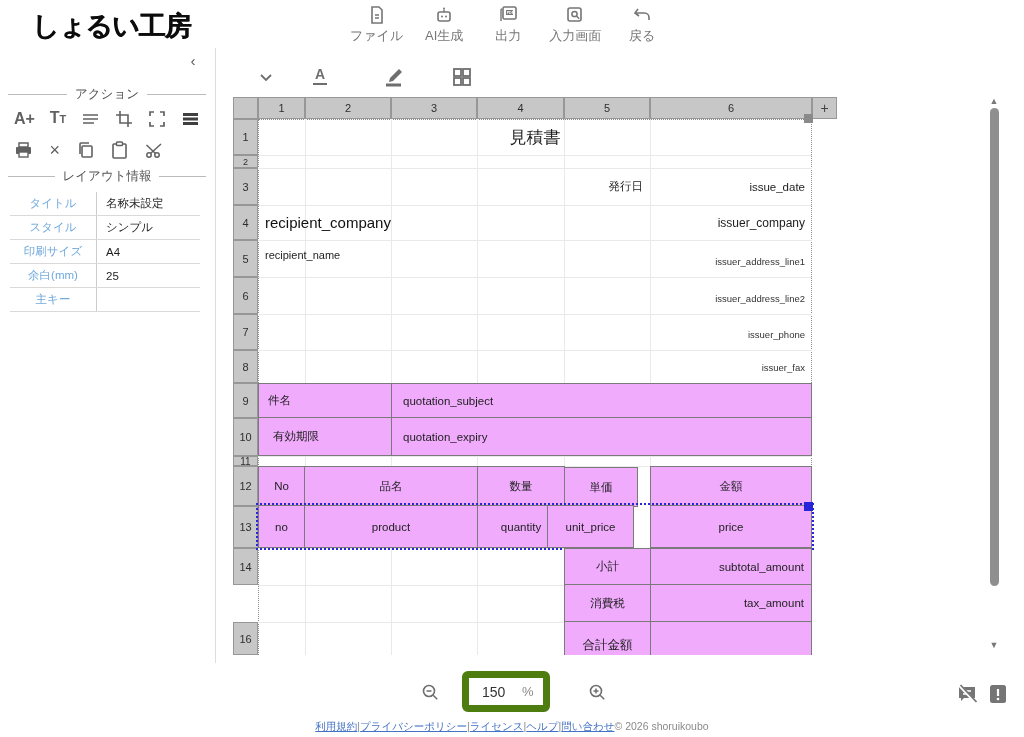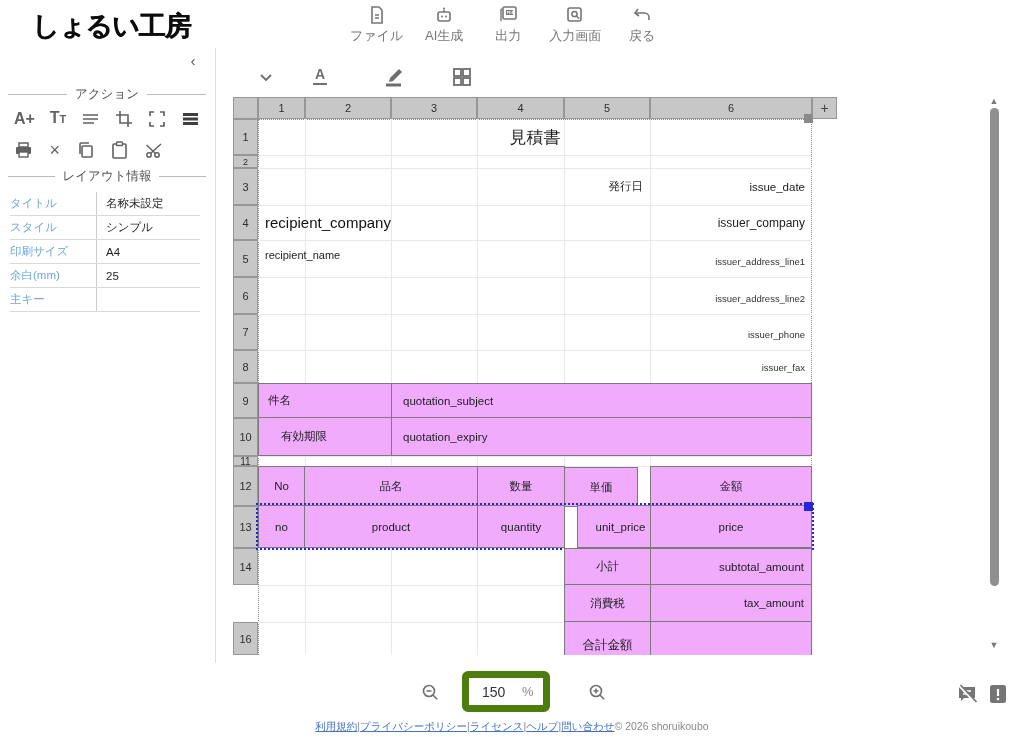--- a/index.html
+++ b/index.html
@@ -17,21 +17,21 @@
   .sidebar-border { left:215px; top:48px; width:1px; height:615px; background:#ddd; }
   .collapse { left:184px; top:52px; width:18px; height:18px; color:#555;
     font-size:15px; text-align:center; line-height:18px; cursor:pointer; }
   .sec-head { display:flex; align-items:center; gap:8px; color:#555; font-size:12.5px; }
   .sec-head::before,.sec-head::after { content:""; flex:1; height:1px; background:#bbb; }
   .icon-row { display:flex; align-items:center; gap:13px; color:#616161; }
   .icon-row svg { display:block; }
   .txt-icon { font-weight:bold; font-size:16px; color:#616161; line-height:20px; }
   .layout-table { left:10px; top:192px; width:190px; font-size:11.5px; }
   .lt-row { display:flex; height:24px; align-items:center; border-bottom:1px solid #d9d9d9; }
-  .lt-label { width:86px; text-align:left; color:#6fa8dc; }
+  .lt-label { width:86px; text-align:center; color:#6fa8dc; }
   .lt-value { flex:1; border-left:1px solid #ccc; padding-left:9px; height:100%;
     display:flex; align-items:center; color:#1f1f1f; }
   
   .cv-icon { color:#6e6e6e; cursor:pointer; }
   .a-underline { font-size:14px; font-weight:bold; color:#6e6e6e;
     border-bottom:2px solid #6e6e6e; padding:0 2px 1px; }
   
   .sheet { left:233px; top:97px; width:604px; height:558px; }
   .hdr { position:absolute; background:#c7c7c7; border:1px solid #979797;
     font-size:11px; color:#2e2e2e; display:flex; align-items:center; justify-content:center; }
@@ -281,33 +281,33 @@
   <div class="cell c-left" style="left:25px;top:108px;width:300px;height:35px;font-size:15px;color:#111;">recipient_company</div>
   <div class="cell c-right" style="left:417px;top:108px;width:162px;height:35px;font-size:12px;">issuer_company</div>
   <div class="cell c-left" style="left:25px;top:143px;width:250px;height:30px;font-size:11px;">recipient_name</div>
   <div class="cell c-right" style="left:417px;top:148px;width:162px;height:32px;font-size:9.5px;color:#333;">issuer_address_line1</div>
   <div class="cell c-right" style="left:417px;top:185px;width:162px;height:32px;font-size:9.5px;color:#333;">issuer_address_line2</div>
   <div class="cell c-right" style="left:417px;top:221px;width:162px;height:32px;font-size:9.5px;color:#333;">issuer_phone</div>
   <div class="cell c-right" style="left:417px;top:255px;width:162px;height:31px;font-size:9.5px;color:#333;">issuer_fax</div>
 
   <div class="cell bcell c-left" style="left:25px;top:286px;width:134px;height:35px;padding-left:9px;">件名</div>
   <div class="cell bcell c-left" style="left:158px;top:286px;width:421px;height:35px;padding-left:11px;">quotation_subject</div>
-  <div class="cell bcell c-left" style="left:25px;top:320px;width:134px;height:39px;padding-left:22px;">有効期限</div>
+  <div class="cell bcell c-left" style="left:25px;top:320px;width:134px;height:39px;padding-left:14px;">有効期限</div>
   <div class="cell bcell c-left" style="left:158px;top:320px;width:421px;height:39px;padding-left:11px;">quotation_expiry</div>
 
   <div class="cell bcell c-center" style="left:25px;top:369px;width:47px;height:40px;">No</div>
   <div class="cell bcell c-center" style="left:71px;top:369px;width:174px;height:40px;">品名</div>
   <div class="cell bcell c-center" style="left:244px;top:369px;width:88px;height:40px;">数量</div>
   <div class="cell bcell c-center" style="left:331px;top:358px;width:74px;height:40px;margin-top:12px;">単価</div>
   <div class="cell bcell c-center" style="left:417px;top:369px;width:162px;height:40px;">金額</div>
 
   <div class="cell bcell c-center" style="left:25px;top:408px;width:47px;height:43px;">no</div>
   <div class="cell bcell c-center" style="left:71px;top:408px;width:174px;height:43px;">product</div>
   <div class="cell bcell c-center" style="left:244px;top:408px;width:88px;height:43px;">quantity</div>
-  <div class="cell bcell c-center" style="left:344px;top:408px;width:87px;height:43px;">unit_price</div>
+  <div class="cell bcell c-center" style="left:314px;top:408px;width:87px;height:43px;">unit_price</div>
   <div class="cell bcell c-center" style="left:417px;top:408px;width:162px;height:43px;">price</div>
   <div class="sel" style="left:23px;top:406px;width:558px;height:47px;"></div>
   <div class="handle" style="left:571px;top:405px;width:9px;height:9px;background:#2626d8;"></div>
 
   <div class="cell bcell c-center" style="left:331px;top:451px;width:87px;height:37px;">小計</div>
   <div class="cell bcell c-right" style="left:417px;top:451px;width:162px;height:37px;">subtotal_amount</div>
   <div class="cell bcell c-center" style="left:331px;top:487px;width:87px;height:38px;">消費税</div>
   <div class="cell bcell c-right" style="left:417px;top:487px;width:162px;height:38px;">tax_amount</div>
   <div class="cell bcell c-center" style="left:331px;top:524px;width:87px;height:34px;border-bottom:none;font-size:12.5px;align-items:flex-end;padding-bottom:1px;">合計金額</div>
   <div class="cell bcell" style="left:417px;top:524px;width:162px;height:34px;border-bottom:none;"></div>

